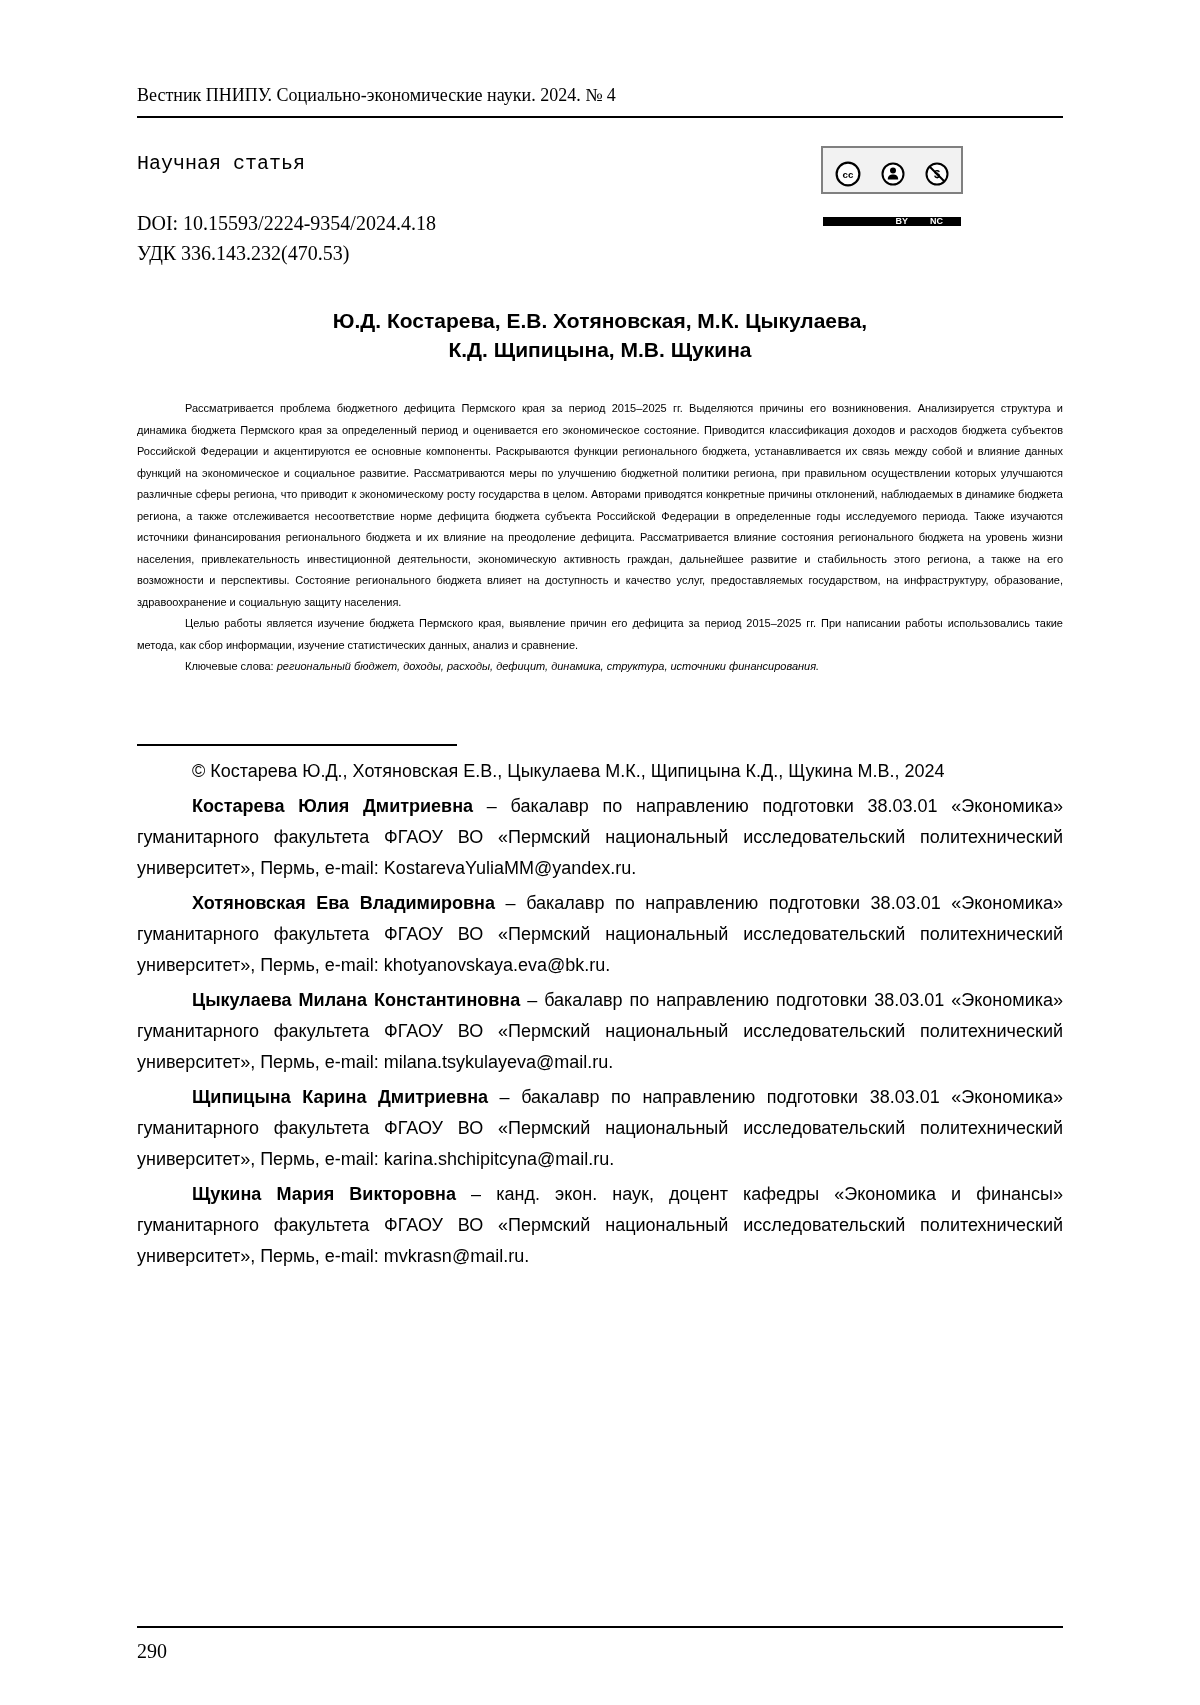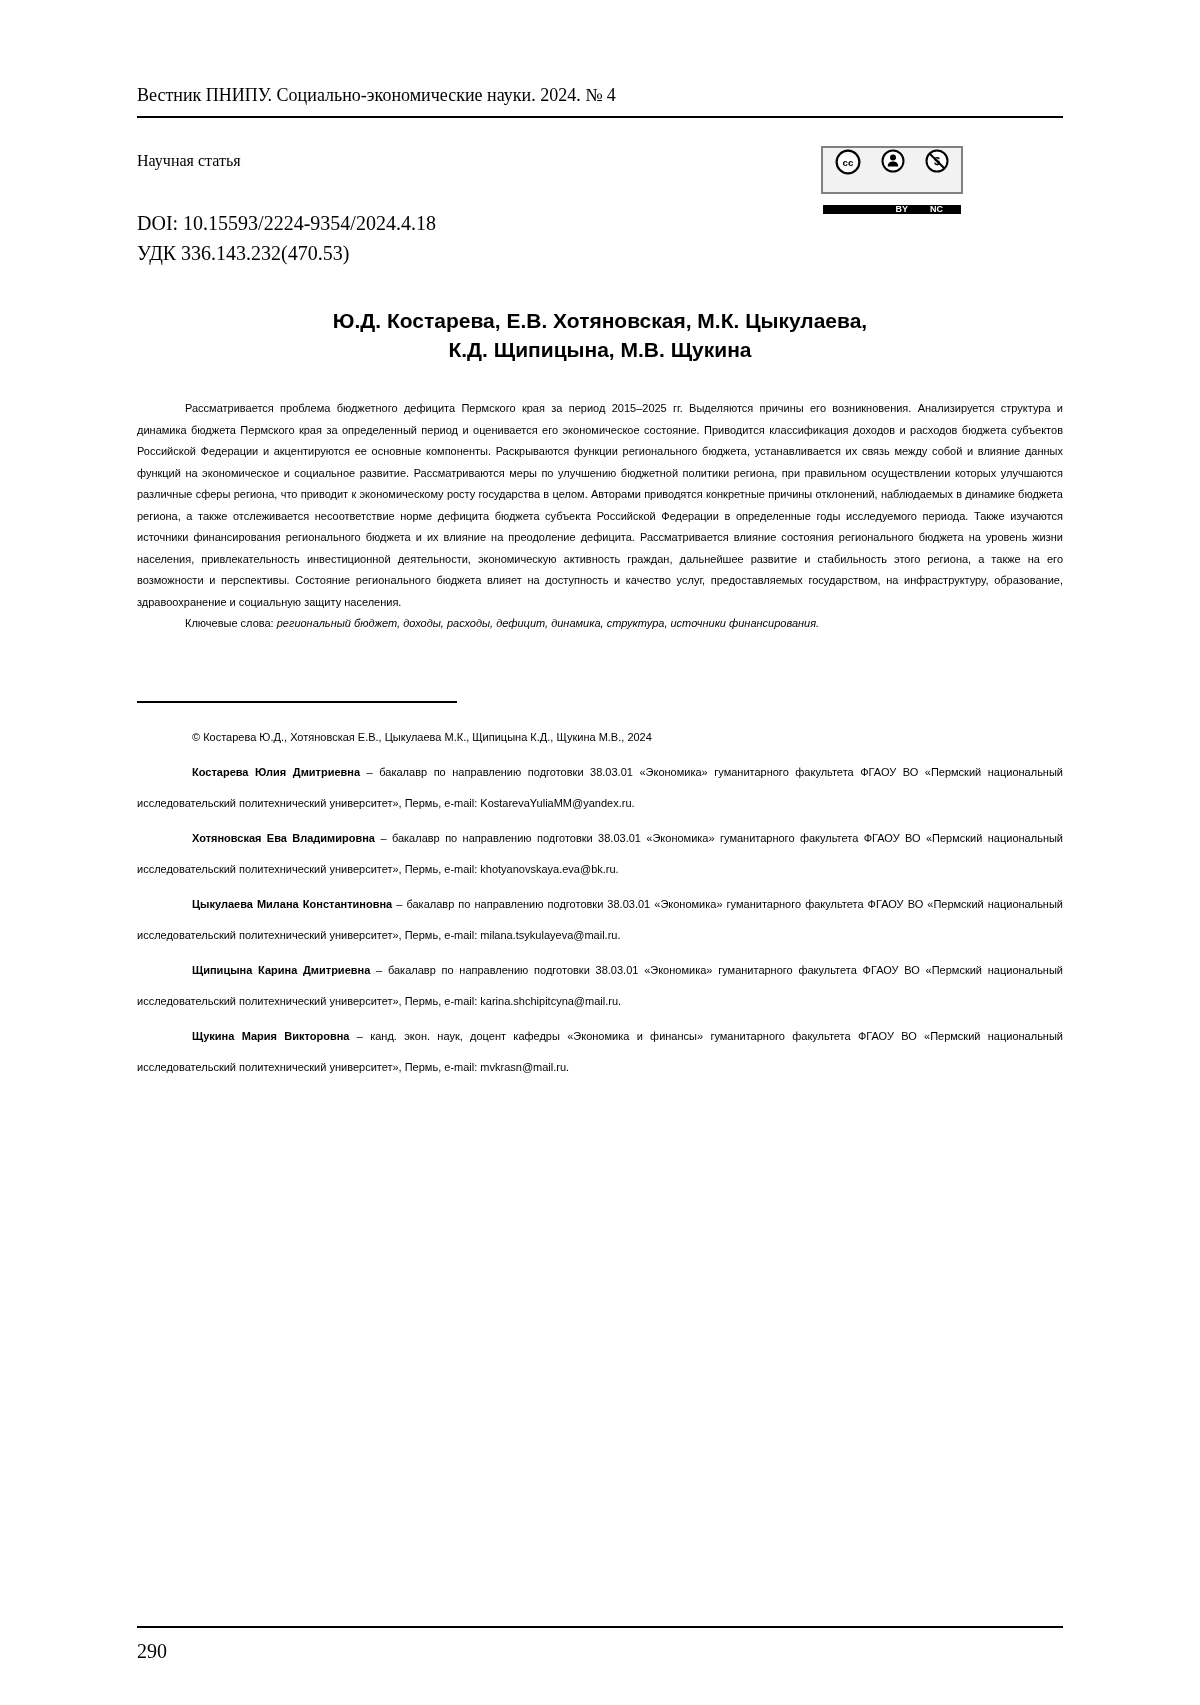--- a/index.html
+++ b/index.html
@@ -22,40 +22,41 @@
     line-height: 22px;
     padding-bottom: 10px;
     border-bottom: 2px solid #000;
   }
   .article-type-row {
     position: relative;
     margin-top: 34px;
     height: 50px;
   }
   .article-type {
-    font-family: Liberation Serif, serif;
-    font-size: 16px;
+    font-family: Liberation Mono, monospace;
+    font-size: 20px;
   }
   
   .cc-badge {
     position: absolute;
     top: -6px;
     right: 100px;
     width: 142px;
     height: 48px;
     border: 2px solid #808080;
     background: #f2f2f2;
     display: flex;
     flex-direction: column;
   }
   .cc-badge-icons {
     flex: 1;
     display: flex;
+    align-items: center;
     justify-content: space-around;
-    padding: 1px 8px 0 8px;
+    padding: 13px 8px 0 8px;
     gap: 11px;
   }
   .cc-badge-bar {
     height: 15px;
     background: #000;
     display: flex;
     align-items: center;
     justify-content: flex-end;
     gap: 22px;
     padding-right: 18px;
@@ -95,22 +96,22 @@
     text-align: justify;
   }
   .abstract p { margin: 0; text-indent: 48px; }
   .kw-italic { font-style: italic; }
   .footnote-sep {
     margin-top: 66px;
     width: 320px;
     border-top: 2px solid #000;
   }
   .footnotes {
-    margin-top: 19px;
-    font-size: 11px;
+    margin-top: 10px;
+    font-size: 18px;
     line-height: 31px;
     text-align: justify;
   }
   .footnotes p { margin: 0 0 4px 0; text-indent: 55px; }
   .fn-name { font-weight: bold; }
   .footer-line {
     position: absolute;
     left: 137px;
     right: 137px;
     top: 1626px;
@@ -171,20 +172,21 @@
     </div>
 
     <div class="authors">
       <div>Ю.Д. Костарева, Е.В. Хотяновская, М.К. Цыкулаева,</div>
       <div>К.Д. Щипицына, М.В. Щукина</div>
     </div>
 
 
     <div class="abstract">
       <p>Рассматривается проблема бюджетного дефицита Пермского края за период 2015–2025 гг. Выделяются причины его возникновения. Анализируется структура и динамика бюджета Пермского края за определенный период и оценивается его экономическое состояние. Приводится классификация доходов и расходов бюджета субъектов Российской Федерации и акцентируются ее основные компоненты. Раскрываются функции регионального бюджета, устанавливается их связь между собой и влияние данных функций на экономическое и социальное развитие. Рассматриваются меры по улучшению бюджетной политики региона, при правильном осуществлении которых улучшаются различные сферы региона, что приводит к экономическому росту государства в целом. Авторами приводятся конкретные причины отклонений, наблюдаемых в динамике бюджета региона, а также отслеживается несоответствие норме дефицита бюджета субъекта Российской Федерации в определенные годы исследуемого периода. Также изучаются источники финансирования регионального бюджета и их влияние на преодоление дефицита. Рассматривается влияние состояния регионального бюджета на уровень жизни населения, привлекательность инвестиционной деятельности, экономическую активность граждан, дальнейшее развитие и стабильность этого региона, а также на его возможности и перспективы. Состояние регионального бюджета влияет на доступность и качество услуг, предоставляемых государством, на инфраструктуру, образование, здравоохранение и социальную защиту населения.</p>
+      <p>Целью работы является изучение бюджета Пермского края, выявление причин его дефицита за период 2015–2025 гг. При написании работы использовались такие метода, как сбор информации, изучение статистических данных, анализ и сравнение.</p>
       <p><span>Ключевые слова: </span><span class="kw-italic">региональный бюджет, доходы, расходы, дефицит, динамика, структура, источники финансирования.</span></p>
     </div>
 
     <div class="footnote-sep"></div>
 
     <div class="footnotes">
       <p>© Костарева Ю.Д., Хотяновская Е.В., Цыкулаева М.К., Щипицына К.Д., Щукина М.В., 2024</p>
       <p><span class="fn-name">Костарева Юлия Дмитриевна</span><span> – бакалавр по направлению подготовки 38.03.01 «Экономика» гуманитарного факультета ФГАОУ ВО «Пермский национальный исследовательский политехнический университет», Пермь, e-mail: KostarevaYuliaMM@yandex.ru.</span></p>
       <p><span class="fn-name">Хотяновская Ева Владимировна</span><span> – бакалавр по направлению подготовки 38.03.01 «Экономика» гуманитарного факультета ФГАОУ ВО «Пермский национальный исследовательский политехнический университет», Пермь, e-mail: khotyanovskaya.eva@bk.ru.</span></p>
       <p><span class="fn-name">Цыкулаева Милана Константиновна</span><span> – бакалавр по направлению подготовки 38.03.01 «Экономика» гуманитарного факультета ФГАОУ ВО «Пермский национальный исследовательский политехнический университет», Пермь, e-mail: milana.tsykulayeva@mail.ru.</span></p>

